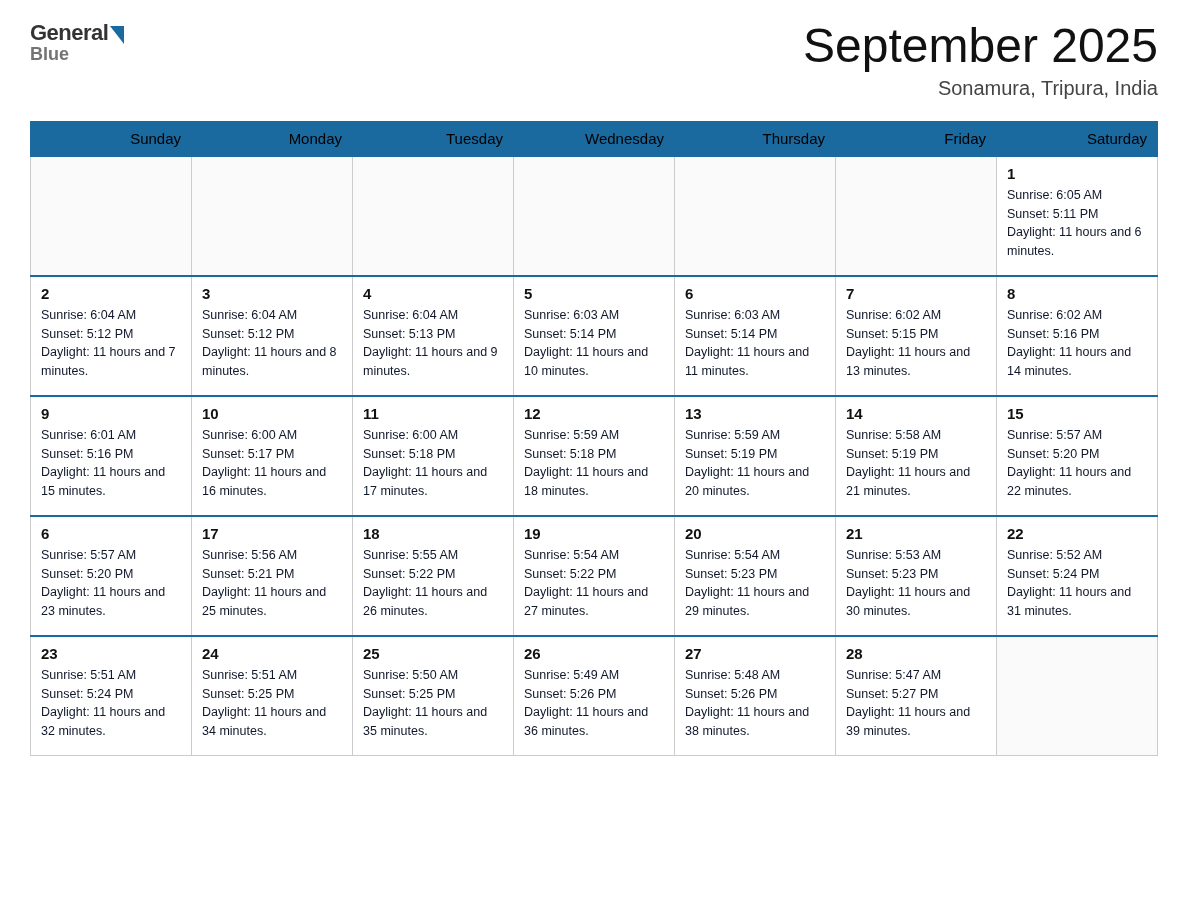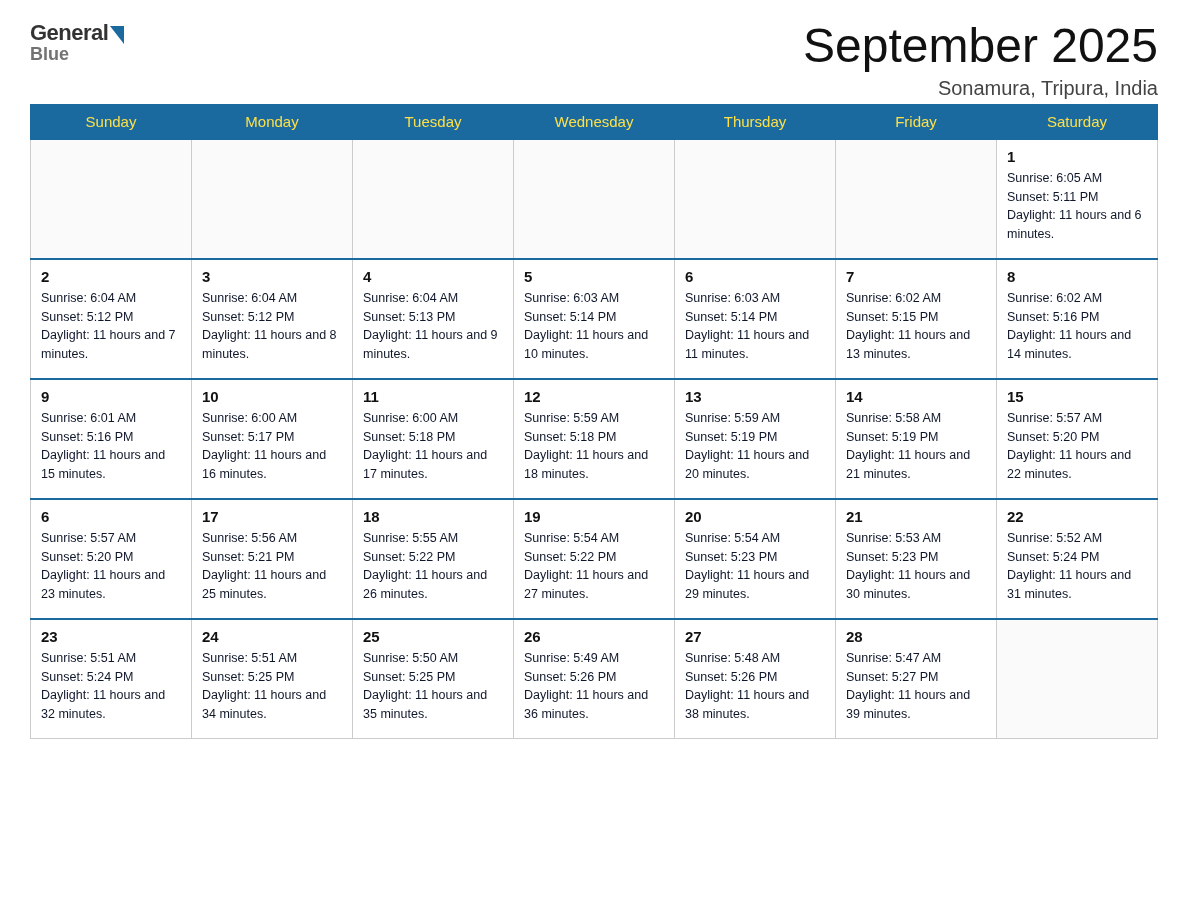--- a/index.html
+++ b/index.html
@@ -6,21 +6,21 @@
     body {
       font-family: Arial, sans-serif;
       background: #fff;
       color: #222;
       padding: 20px 30px;
     }
     .header {
       display: flex;
       justify-content: space-between;
       align-items: flex-start;
-      margin-bottom: 4px;
+      margin-bottom: 21px;
     }
     .logo {
       display: flex;
       flex-direction: column;
       align-items: flex-start;
     }
     .logo-top {
       display: flex;
       align-items: center;
     }
@@ -59,25 +59,25 @@
       color: #444;
       margin-top: 4px;
     }
     .calendar {
       width: 100%;
       border-collapse: collapse;
       table-layout: fixed;
     }
     .calendar th {
       background: #1a6aa0;
-      color: #fde047;
+      color: #000000;
       font-size: 15px;
       font-weight: normal;
       padding: 8px 10px;
-      text-align: center;
+      text-align: right;
       border: 1px solid #1a6aa0;
     }
     .calendar td {
       vertical-align: top;
       padding: 8px 10px;
       border: 1px solid #ccc;
       border-top: 2px solid #1a6aa0;
       height: 120px;
       width: 14.28%;
       font-size: 13px;

